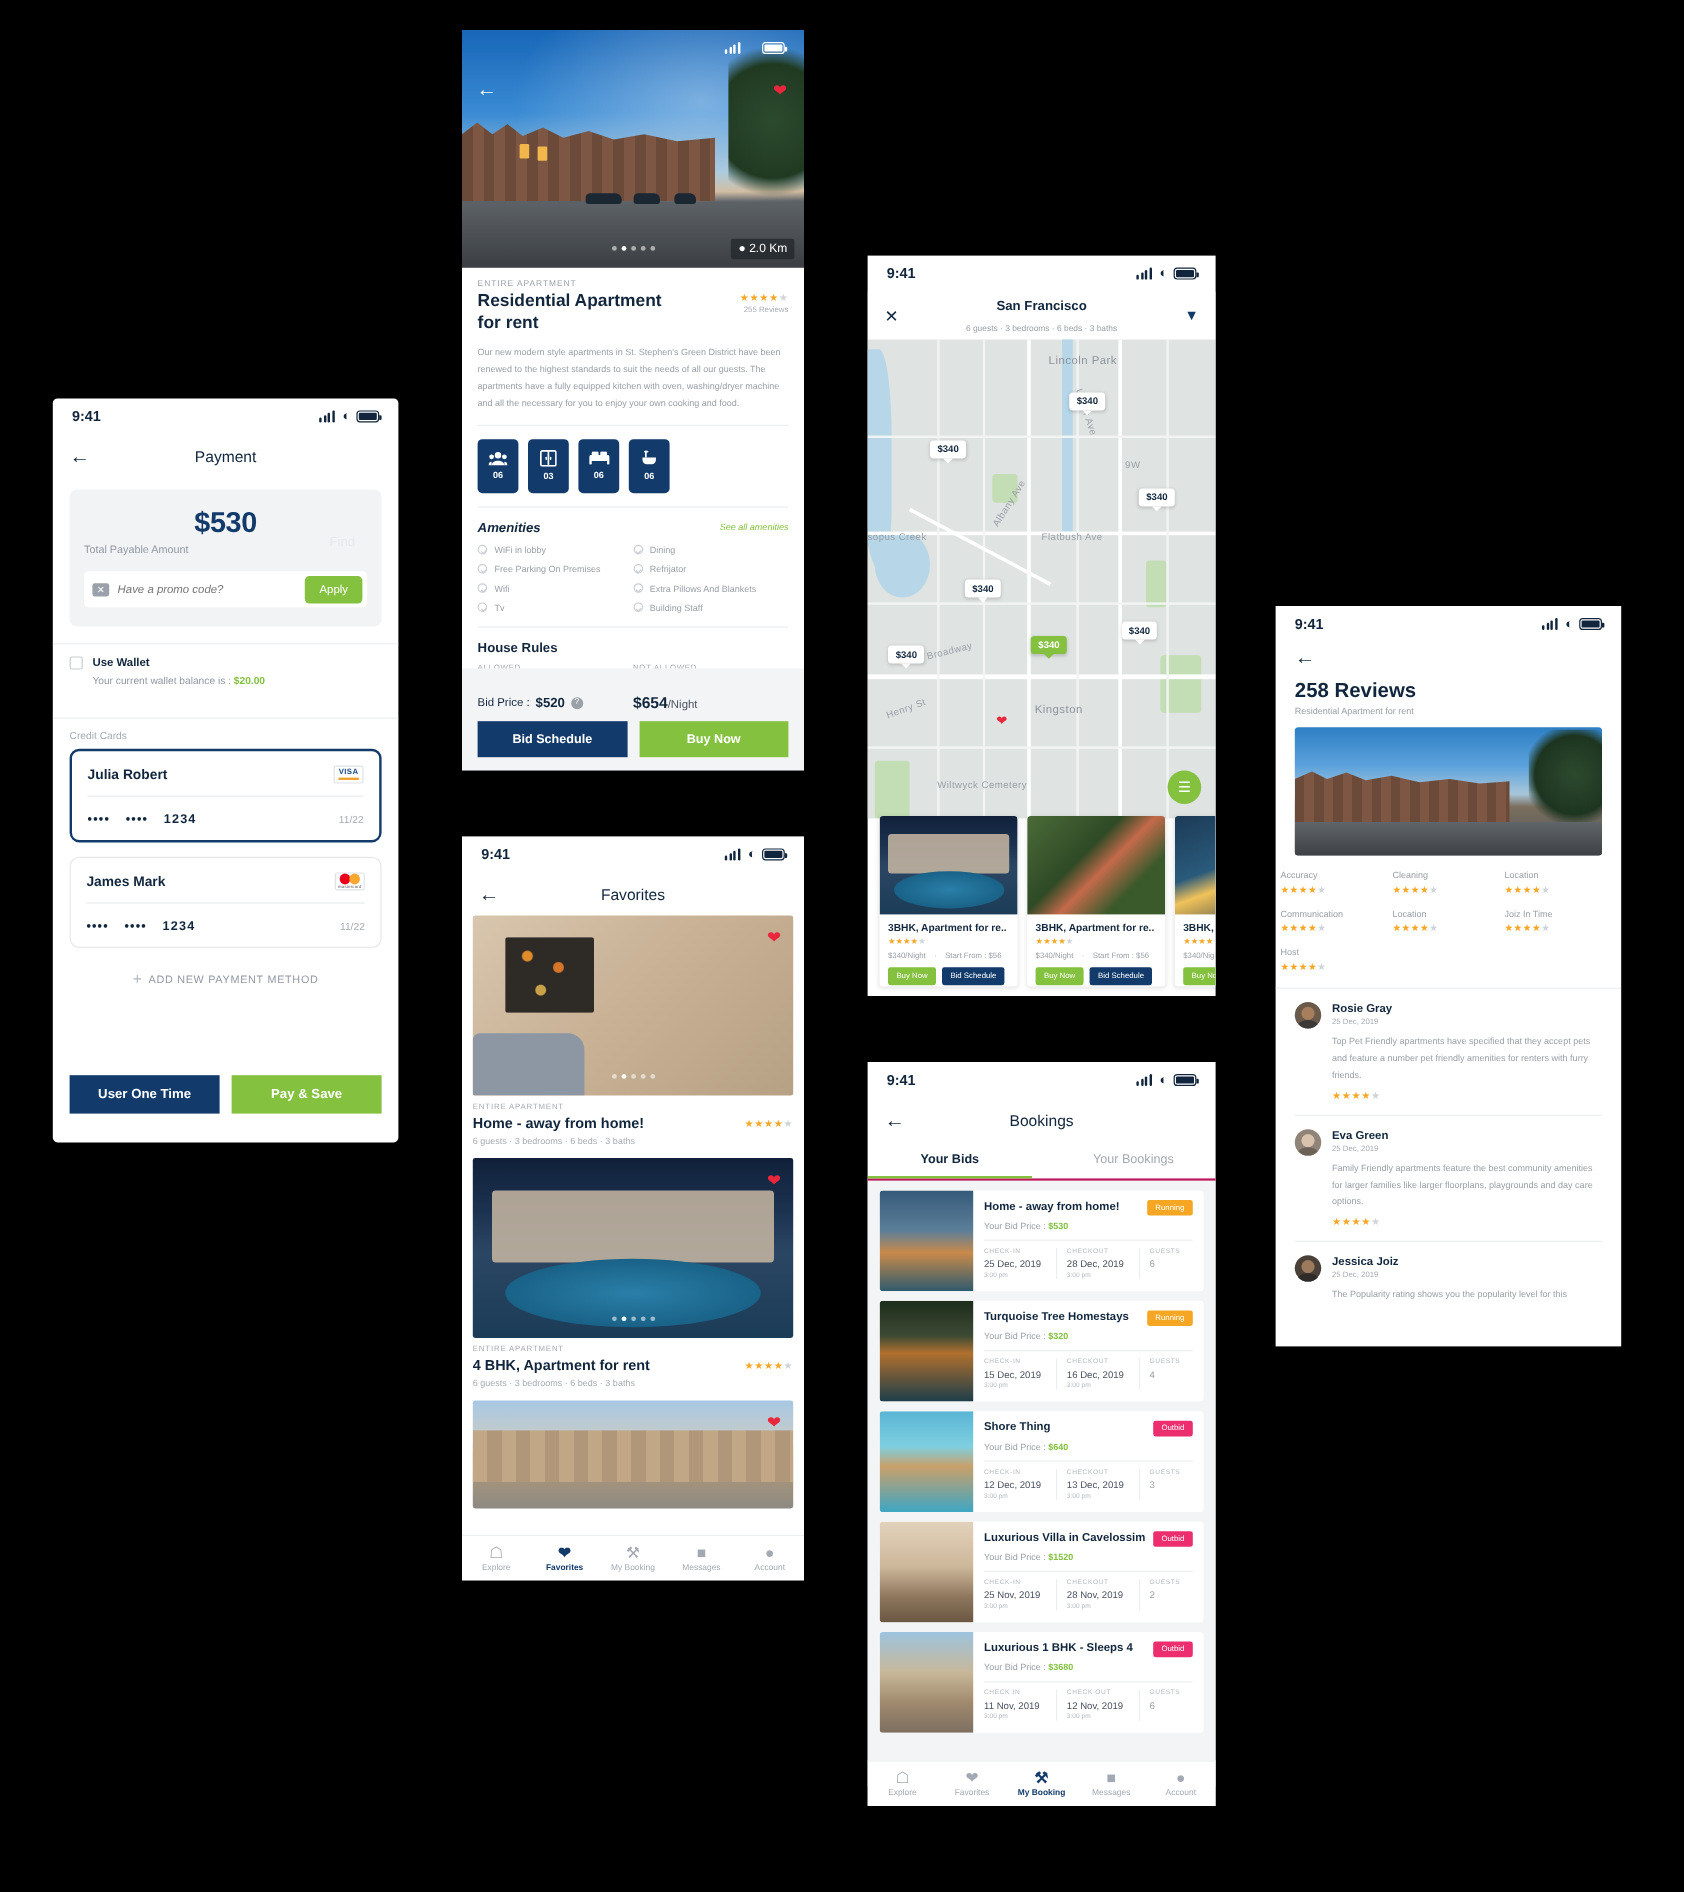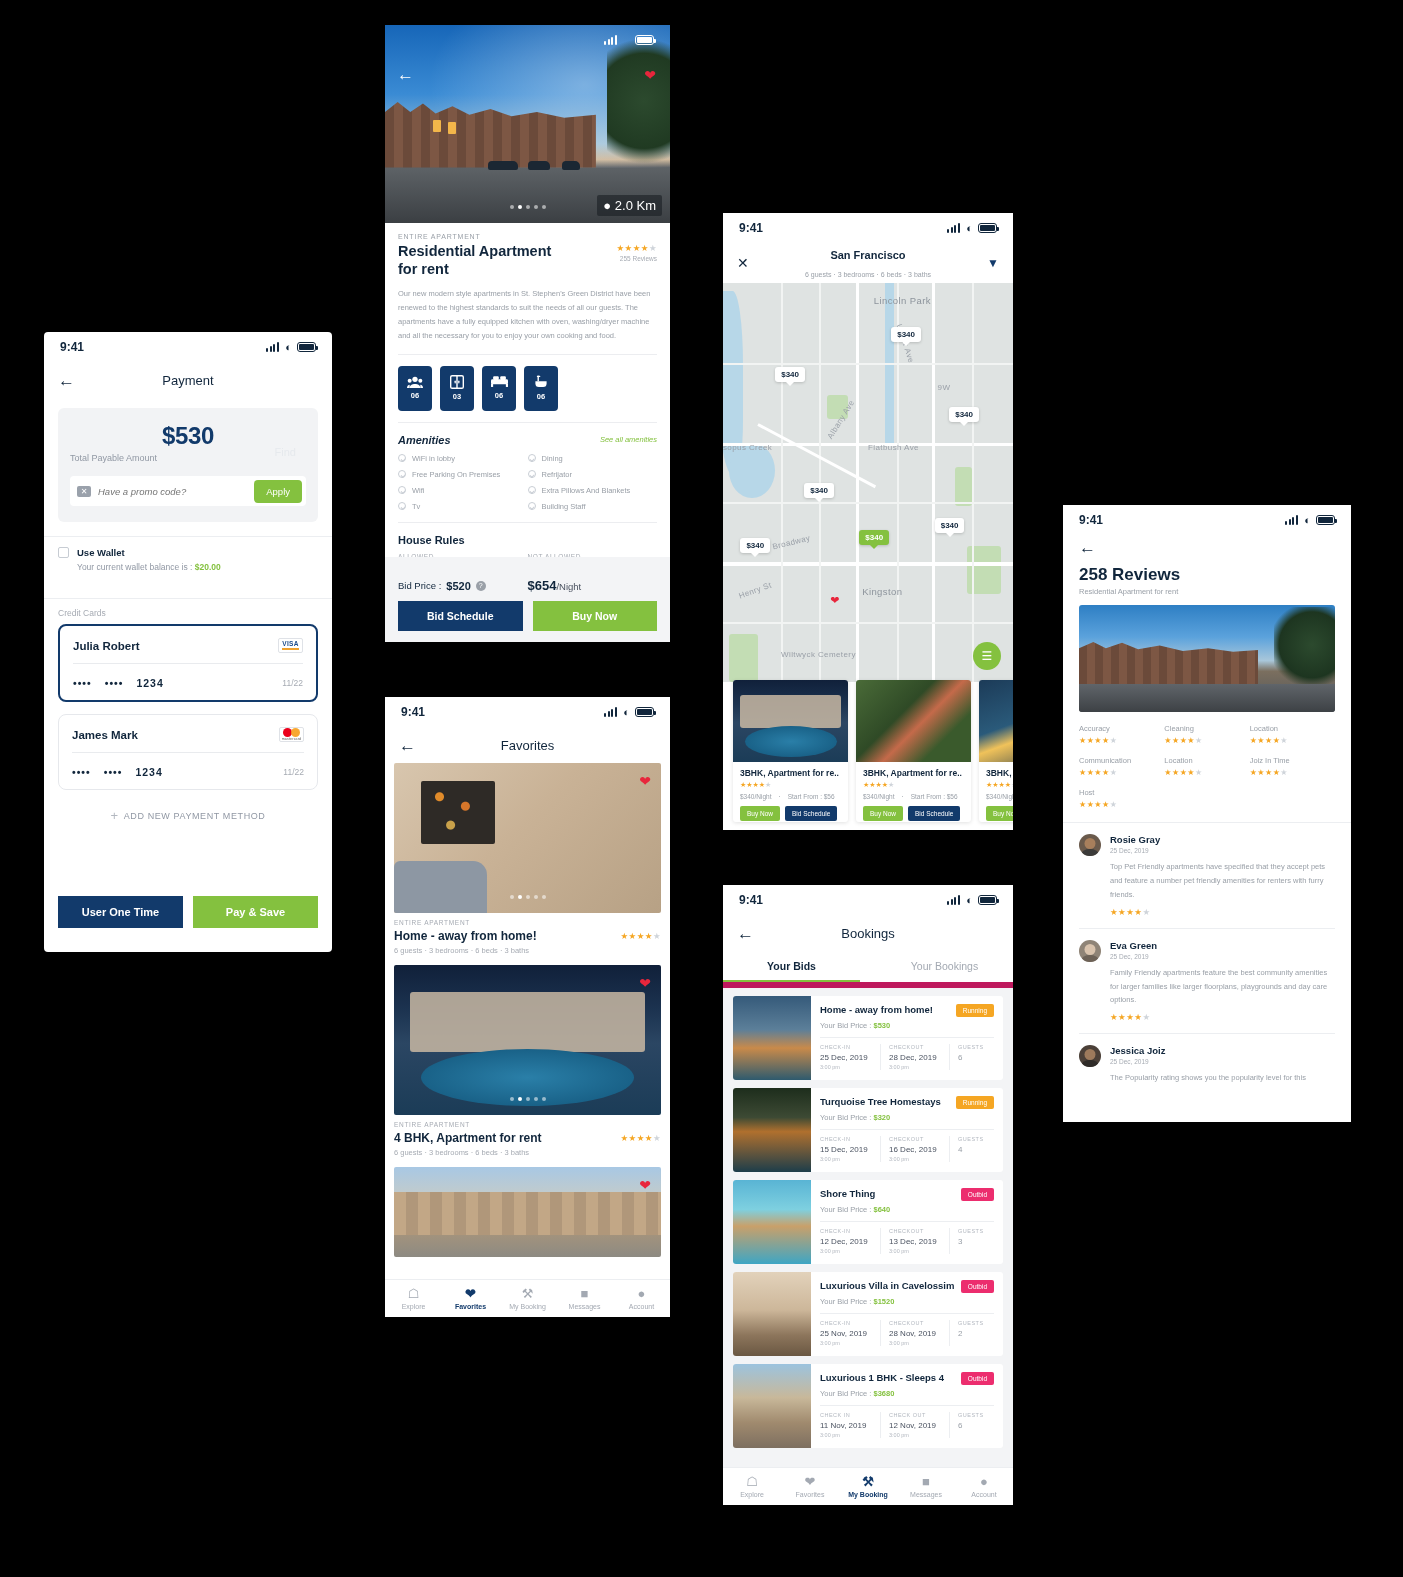--- a/index.html
+++ b/index.html
@@ -118,21 +118,21 @@
     background: linear-gradient(180deg,#5d6266,#3b3f43); }
   .hero-tree { position:absolute; right:-4%; top:6%; width:26%; height:72%;
     background: radial-gradient(circle at 50% 45%, #2c4a2e 0%, #203a22 55%, rgba(20,35,22,0) 72%); }
   .hero-car { position:absolute; bottom:27%; width:30px;height:9px;background:#1b2733;border-radius:4px 5px 2px 2px;}
   .hero-back { position:absolute; left:12px; top:40px; color:#fff; font-size:17px; z-index:3;}
   .hero-heart { position:absolute; right:14px; top:42px; color:#e8263c; font-size:14px; z-index:3;}
   .dots { position:absolute; left:0; right:0; bottom:14px; display:flex; justify-content:center; gap:4px; z-index:3;}
   .dots i { width:4px;height:4px;border-radius:50%;background:rgba(255,255,255,.55);display:block;}
   .dots i.on { background:#fff; }
   .hero-km { position:absolute; right:8px; bottom:7px; background:rgba(25,30,35,.6); color:#fff;
-             font-size:13px; padding:3px 6px; border-radius:2px; z-index:3;}
+             font-size:10px; padding:3px 6px; border-radius:2px; z-index:3;}
 
   .d-body { padding: 10px 13px 0; }
   .d-kicker { font-size:7px; color:#9aa0a8; letter-spacing:.8px; }
   .d-titlerow { display:flex; justify-content:space-between; align-items:flex-start; margin-top:3px; }
   .d-title { font-size:14.5px; font-weight:bold; color:#11263c; line-height:1.22; max-width:170px;}
   .d-ratebox { text-align:right; }
   .stars { font-size:8.5px; letter-spacing:.5px; color:#f5a623; white-space:nowrap;}
   .stars .off { color:#cfd4da; }
   .d-reviews { font-size:6.5px; color:#a6abb3; margin-top:2px; }
   .d-desc { font-size:7.5px; color:#9aa0a8; line-height:1.85; margin-top:9px; }
@@ -218,21 +218,21 @@
   .mc-title { font-size:8.5px; font-weight:bold; color:#11263c; padding:6px 7px 0;}
   .mc-stars { padding: 3px 7px 0; font-size:7px; color:#f5a623;}
   .mc-stars .off{color:#cfd4da;}
   .mc-price { font-size:6.5px; color:#9aa0a8; padding:4px 7px 0; display:flex; gap:7px; align-items:center;}
   .mc-btns { display:flex; gap:5px; padding:6px 7px 8px;}
   .mc-btns button{border:none;color:#fff;font-size:6.5px;padding:4px 7px;border-radius:2px;font-family:inherit;cursor:pointer;}
   .mb-green{background:#84c13f;} .mb-dark{background:#123a6b;}
 
   
   #bookings { left: 723px; top: 885px; width: 290px; height: 620px; }
-  .bk-tabs { display:flex; border-bottom:6px solid #be185d;gap:16px; }
+  .bk-tabs { display:flex; border-bottom:2px solid #be185d;gap:16px; }
   .bk-tab { flex:1; text-align:center; padding:9px 0 8px; font-size:10.5px; color:#a3a9b2;}
   .bk-tab.on { color:#11263c; font-weight:bold; border-bottom:2px solid #84c13f;}
   .bk-list { background:#f3f4f6; padding:8px 10px; height:505px; overflow:hidden;}
   .bk-card { background:#fff; border-radius:3px; display:flex; margin-bottom:8px; overflow:hidden; height:84px;}
   .bk-img { width:78px; flex:none;}
   .bk-info { flex:1; padding:8px 9px 0; }
   .bk-top { display:flex; align-items:flex-start; justify-content:space-between; gap:6px;}
   .bk-name { font-size:9.5px; font-weight:bold; color:#11263c;}
   .badge { font-size:6.5px; color:#fff; padding:3px 7px; border-radius:2px; flex:none;}
   .badge.running{background:#f5a623;} .badge.outbid{background:#ec2d6e;}
@@ -254,21 +254,21 @@
   .rv-count { font-size:17px; font-weight:bold; color:#11263c; margin-top:8px;}
   .rv-sub { font-size:7.5px; color:#9aa0a8; margin-top:2px;}
   .rv-photo { margin: 9px 16px 0; height:107px; border-radius:3px; overflow:hidden; position:relative;
     background: linear-gradient(180deg,#2e7fc4 0%,#5ba2dc 30%,#a9c7da 52%,#7b6f5f 62%,#4e5358 100%);}
   .rv-photo .row{position:absolute;left:0;right:30%;bottom:26%;height:42%;
     background:repeating-linear-gradient(90deg,#6b4a3a 0 8px,#7d5744 8px 16px);
     clip-path:polygon(0 20%,8% 6%,15% 20%,24% 8%,33% 22%,45% 14%,58% 26%,72% 20%,86% 28%,100% 24%,100% 100%,0 100%);}
   .rv-photo .tree{position:absolute;right:-6%;top:2%;width:30%;height:78%;
     background:radial-gradient(circle at 50% 45%,#2c4a2e 0,#1d3520 55%,rgba(20,35,22,0) 72%);}
   .rv-photo .road{position:absolute;left:0;right:0;bottom:0;height:26%;background:linear-gradient(180deg,#60656a,#3d4145);}
-  .rv-grid { display:grid; grid-template-columns:repeat(3,1fr); padding: 12px 16px 0; row-gap:11px;}
+  .rv-grid { display:grid; grid-template-columns:repeat(3,1fr); padding: 12px 4px 0; row-gap:11px;}
   .rv-cat-l { font-size:7.5px; color:#9aa0a8;}
   .rv-cat-s { font-size:8px; color:#f5a623; margin-top:3px; letter-spacing:.5px;}
   .rv-cat-s .off{color:#cfd4da;}
   .rv-hr { height:1px; background:#eceef1; margin:13px 0 0;}
   .rv-item { display:flex; gap:9px; padding: 11px 16px 0;}
   .av { width:22px;height:22px;border-radius:50%;flex:none; background:#6a5a4c; position:relative; overflow:hidden;}
   .av::before{content:'';position:absolute;left:50%;top:18%;transform:translateX(-50%);width:11px;height:11px;border-radius:50%;background:#a87f5c;}
   .av::after{content:'';position:absolute;left:50%;bottom:-3px;transform:translateX(-50%);width:17px;height:10px;border-radius:50% 50% 0 0;background:#3b3a39;}
   .av.a2{background:#8f8477;} .av.a2::before{background:#d9c3ad;} .av.a2::after{background:#6d6257;}
   .av.a3{background:#4b4038;} .av.a3::before{background:#9d7a5c;} .av.a3::after{background:#2f2b28;}

